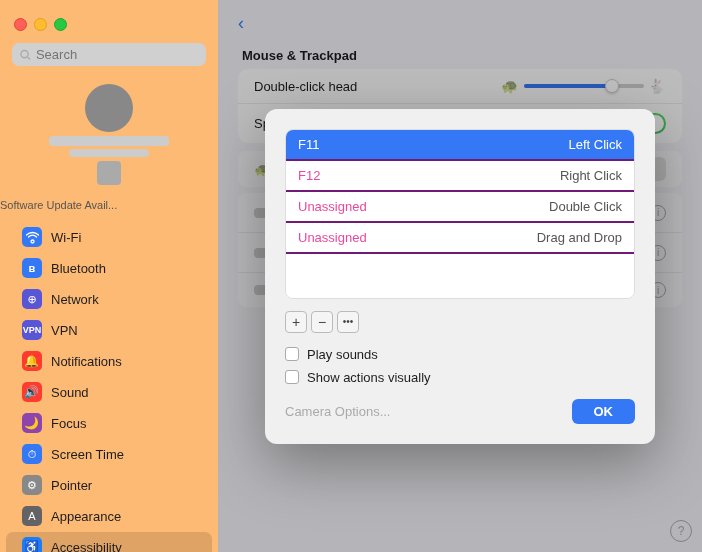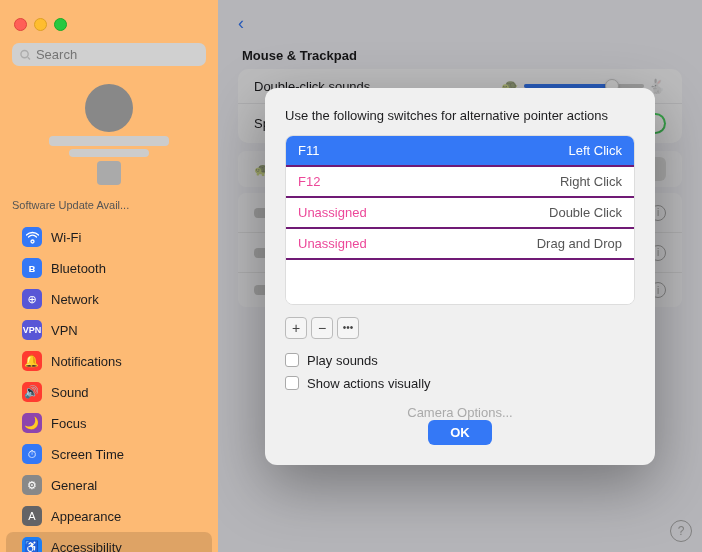--- a/index.html
+++ b/index.html
@@ -89,21 +89,21 @@
       margin-top: 4px;
     }
     .user-icon-small {
       width: 24px;
       height: 24px;
       border-radius: 4px;
       background: #aaa;
     }
 
     .software-update {
-      padding: 6px 12px;
+      padding: 6px 0;
       font-size: 11px;
       color: #555;
     }
 
     .sidebar-nav {
       flex: 1;
       overflow-y: auto;
       padding: 4px 0;
     }
     .sidebar-item {
@@ -378,21 +378,20 @@
       border: 1.5px solid #aaa;
       background: white;
       flex-shrink: 0;
     }
 
     .modal-footer {
       display: flex;
       align-items: center;
       justify-content: space-between;
       margin-top: 14px;
-      flex-direction: column;
     }
     .camera-options-btn {
       background: none;
       border: none;
       font-size: 13px;
       color: #aaa;
       cursor: pointer;
     }
     .modal-buttons {
       display: flex;
@@ -489,21 +488,21 @@
       <span class="sidebar-item-label">Focus</span>
     </div>
 
     <div class="sidebar-item">
       <div class="sidebar-item-icon icon-screentime" style="font-size:11px;color:white;">⏱</div>
       <span class="sidebar-item-label">Screen Time</span>
     </div>
 
     <div class="sidebar-item">
       <div class="sidebar-item-icon icon-general" style="font-size:11px;color:white;">⚙</div>
-      <span class="sidebar-item-label">General</span>
+      <span class="sidebar-item-label">Pointer</span>
     </div>
 
     <div class="sidebar-item">
       <div class="sidebar-item-icon icon-appearance" style="font-size:11px;color:white;">A</div>
       <span class="sidebar-item-label">Appearance</span>
     </div>
 
     <div class="sidebar-item active">
       <div class="sidebar-item-icon icon-accessibility" style="font-size:12px;color:white;">♿</div>
       <span class="sidebar-item-label">Accessibility</span>
@@ -513,21 +512,21 @@
 
 <div class="main-content">
   <div class="header">
     <button class="back-btn">‹</button>
   </div>
 
   <div class="section-heading">Mouse &amp; Trackpad</div>
 
   <div class="settings-panel">
     <div class="settings-row">
-      <span class="settings-row-label">Double-click sounds</span>
+      <span class="settings-row-label">Double-click head</span>
       <div class="speed-slider-area">
         <span class="speed-icon">🐢</span>
         <div class="slider-track">
           <div class="slider-fill"></div>
           <div class="slider-thumb"></div>
         </div>
         <span class="speed-icon">🐇</span>
       </div>
     </div>
     <div class="settings-row">
@@ -569,21 +568,20 @@
         <div style="font-size:11px;color:#aaa;margin-right:4px;">ur head</div>
         <div class="info-icon">i</div>
       </div>
     </div>
   </div>
 
   <div class="help-btn">?</div>
 
   <div class="modal-overlay">
     <div class="modal">
-      <div class="modal-title">Use the following switches for alternative pointer actions</div>
 
       <div class="modal-table">
         <div class="modal-table-row selected">
           <span class="modal-table-key">F11</span>
           <span class="modal-table-action">Left Click</span>
         </div>
         <div class="modal-table-row">
           <span class="modal-table-key">F12</span>
           <span class="modal-table-action">Right Click</span>
         </div>

